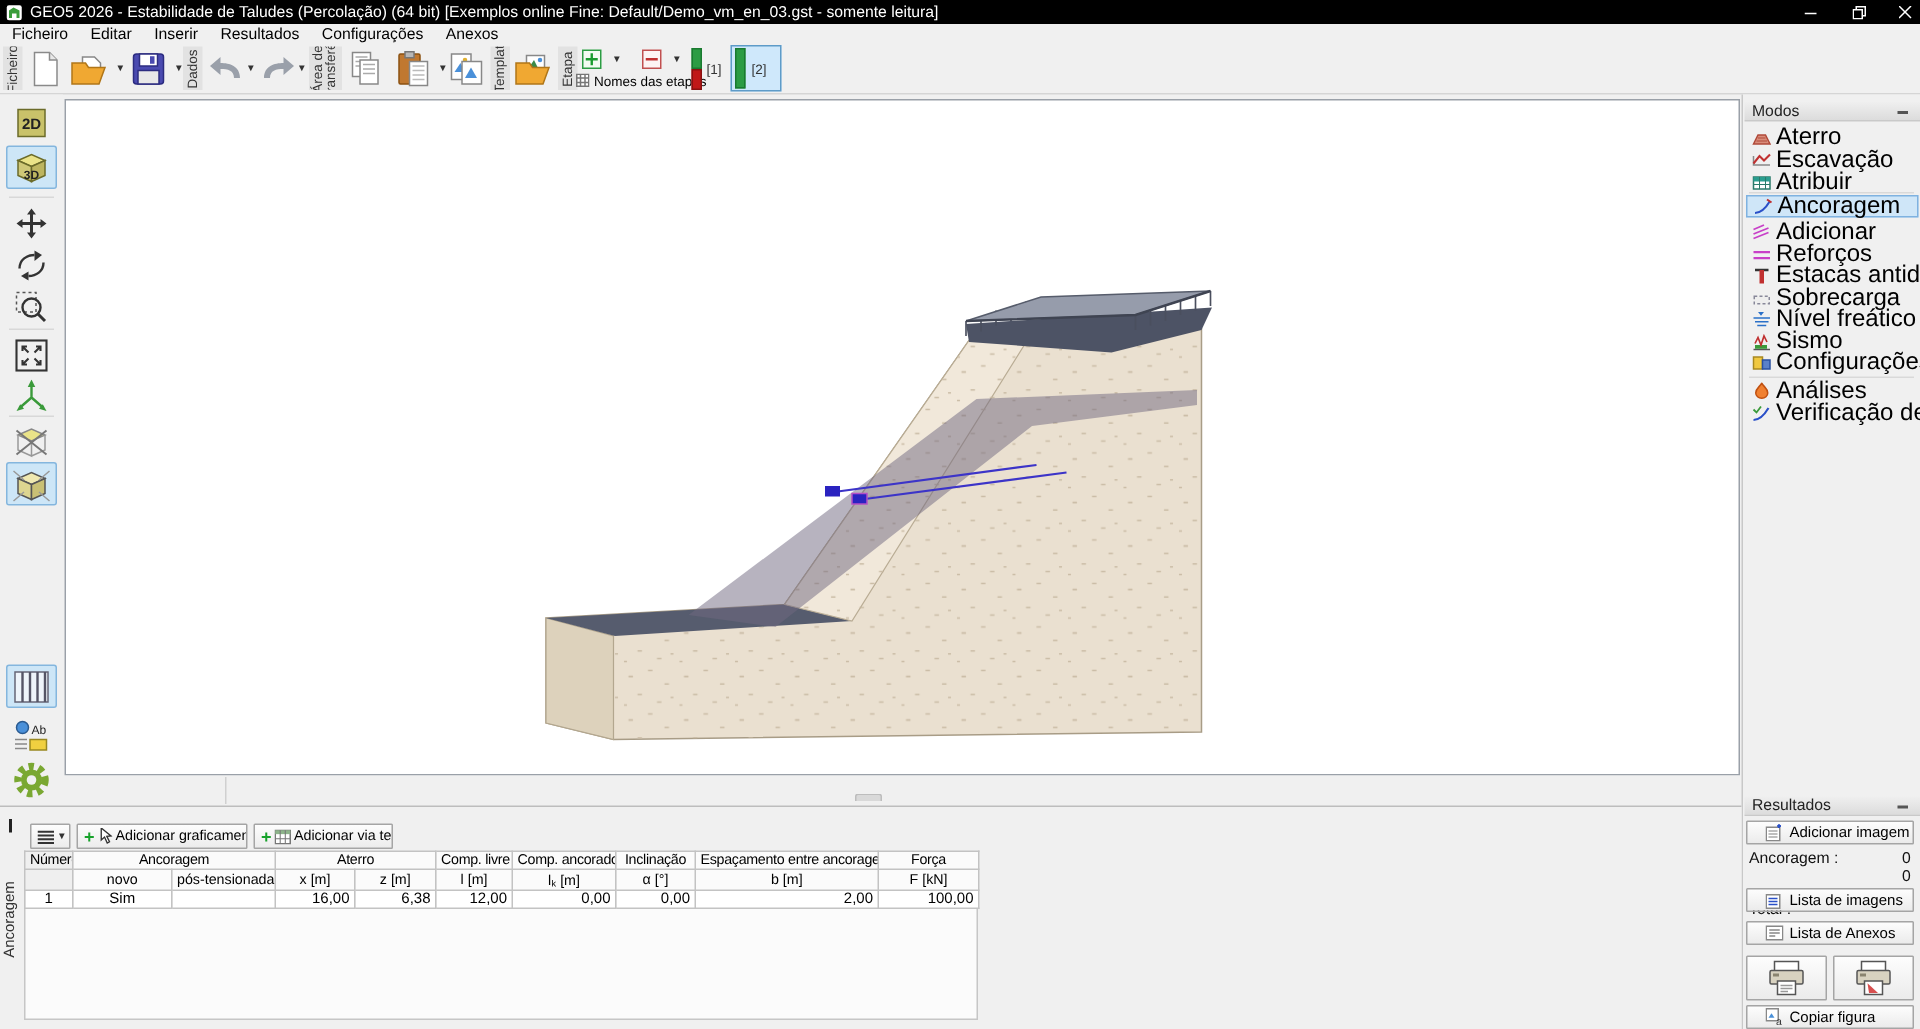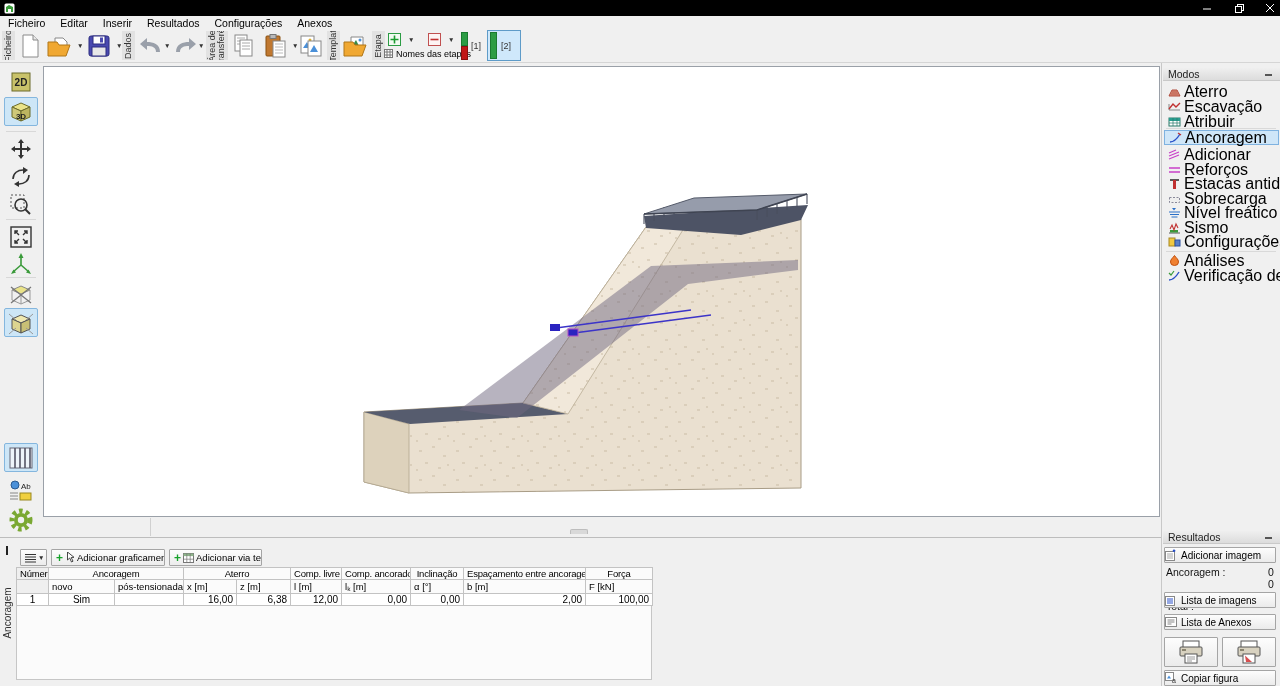--- a/index.html
+++ b/index.html
@@ -26,51 +26,52 @@
 #splitter .grip{position:absolute;left:528px;top:12px;width:18px;height:5px;background:#d9d9d9;border:1px solid #bdbdbd;border-bottom:none;border-radius:2px 2px 0 0}
 #rightpanel{position:absolute;left:1161px;top:63px;width:119px;height:623px;background:#f0f0f0;border-left:1px solid #c8c8c8}
 .phdr{position:absolute;left:1px;width:117px;height:13px;background:linear-gradient(#efefef,#dcdcdc);border-bottom:1px solid #c9c9c9;display:flex;align-items:center}
 .phdr span{margin-left:5px;color:#222;font-size:10.5px}
 .phdr .min{position:absolute;right:8px;top:6px;width:7px;height:2px;background:#555}
 .mitem{position:absolute;left:2px;width:116px;height:15px;display:flex;align-items:center;gap:3px;padding-left:4px}
 .mitem svg{flex-shrink:0}
 .mitem.sel{background:#cfe6f8;border:1px solid #7fb2e0;width:115px}
 .mitem .lbl{white-space:nowrap;font-size:16px}
 .msep{position:absolute;left:4px;width:110px;height:1px;background:#d9d9d9}
-.rbtn{position:absolute;left:1164px;width:112px;height:16px;border:1px solid #a5a5a5;background:linear-gradient(#fdfdfd,#ebebeb);display:flex;align-items:center;gap:4px;padding-left:0;border-radius:1px;font-size:10px;white-space:nowrap;overflow:hidden}
+.rbtn{position:absolute;left:1164px;width:112px;height:16px;border:1px solid #a5a5a5;background:linear-gradient(#fdfdfd,#ebebeb);display:flex;align-items:center;gap:4px;padding-left:12px;border-radius:1px;font-size:10px;white-space:nowrap;overflow:hidden}
 .rbtn svg{flex-shrink:0}
 .rlabel{position:absolute;left:1166px;font-size:10.5px;color:#111}
 .rvalue{position:absolute;left:1268px;font-size:10.5px;color:#111}
 .pbtn{position:absolute;width:54px;height:30px;border:1px solid #a5a5a5;background:linear-gradient(#fdfdfd,#ebebeb);display:flex;align-items:center;justify-content:center;border-radius:1px}
 #bottompanel{position:absolute;left:0;top:537px;width:1161px;height:149px;background:#f0f0f0;border-top:1px solid #bdbdbd}
 #grip-tick{position:absolute;left:6px;top:8px;width:2px;height:9px;background:#222}
 #bp-vlabel{position:absolute;left:0px;top:35px;width:14px;height:80px}
 #bp-vlabel span{position:absolute;left:50%;top:50%;transform:translate(-50%,-50%) rotate(-90deg);font-size:10px;color:#333;white-space:nowrap}
 .bbtn{position:absolute;height:17px;border:1px solid #a5a5a5;background:linear-gradient(#fdfdfd,#ececec);display:flex;align-items:center;gap:2px;padding:0 4px;font-size:9.5px;border-radius:1px;white-space:nowrap;overflow:hidden}
 .bbtn svg{flex-shrink:0}
 .plus{color:#17a22b;font-weight:bold;font-size:12px;line-height:1}
 #anchor-table{position:absolute;left:16px;top:29px;width:636px;border-collapse:collapse;table-layout:fixed}
 #anchor-table td{border:1px solid #c3c3c3;padding:0 3px;overflow:hidden;white-space:nowrap}
 #anchor-table .h{background:#fbfbfb;text-align:center;height:12px;font-size:9.5px;letter-spacing:-0.2px}
-#anchor-table .h2{background:#fbfbfb;text-align:left;height:11px;font-size:9.5px}
+#anchor-table .h2{background:#fbfbfb;text-align:center;height:11px;font-size:9.5px}
 #anchor-table .numcol{background:#efefef}
 #anchor-table .d{background:#fff;height:12px;font-size:10px}
 .num{text-align:right}
 .ctr{text-align:center}
 #table-empty{position:absolute;left:16px;top:68px;width:636px;height:74px;background:#fbfbfb;border:1px solid #c6c6c6;border-top:none}
 </style>
 </head>
 <body>
 
 <div id="titlebar">
   <svg id="app-icon" viewBox="0 0 11 11">
       <rect x="0.5" y="0.5" width="10" height="10" rx="1.5" fill="#fff"></rect>
       <path d="M2,9 L2,4 L5,2 L9,4 L9,9 Z" fill="#3a9d3a"></path>
       <rect x="4" y="6" width="3" height="3" fill="#fff"></rect>
     </svg>
+  <span class="ttl">GEO5 2026 - Estabilidade de Taludes (Percolação) (64 bit) [Exemplos online Fine: Default/Demo_vm_en_03.gst - somente leitura]</span>
   <div class="winbtn" style="left:1196px">
       <svg width="9" height="9" viewBox="0 0 9 9">
         <line x1="0" y1="5" x2="8" y2="5" stroke="#fff" stroke-width="1"></line>
       </svg>
     </div>
   <div class="winbtn" style="left:1228px">
       <svg width="9" height="9" viewBox="0 0 9 9">
         <rect x="2.5" y="0.5" width="6" height="6" fill="none" stroke="#fff"></rect>
         <rect x="0.5" y="2.5" width="6" height="6" fill="#000" stroke="#fff"></rect>
       </svg>

